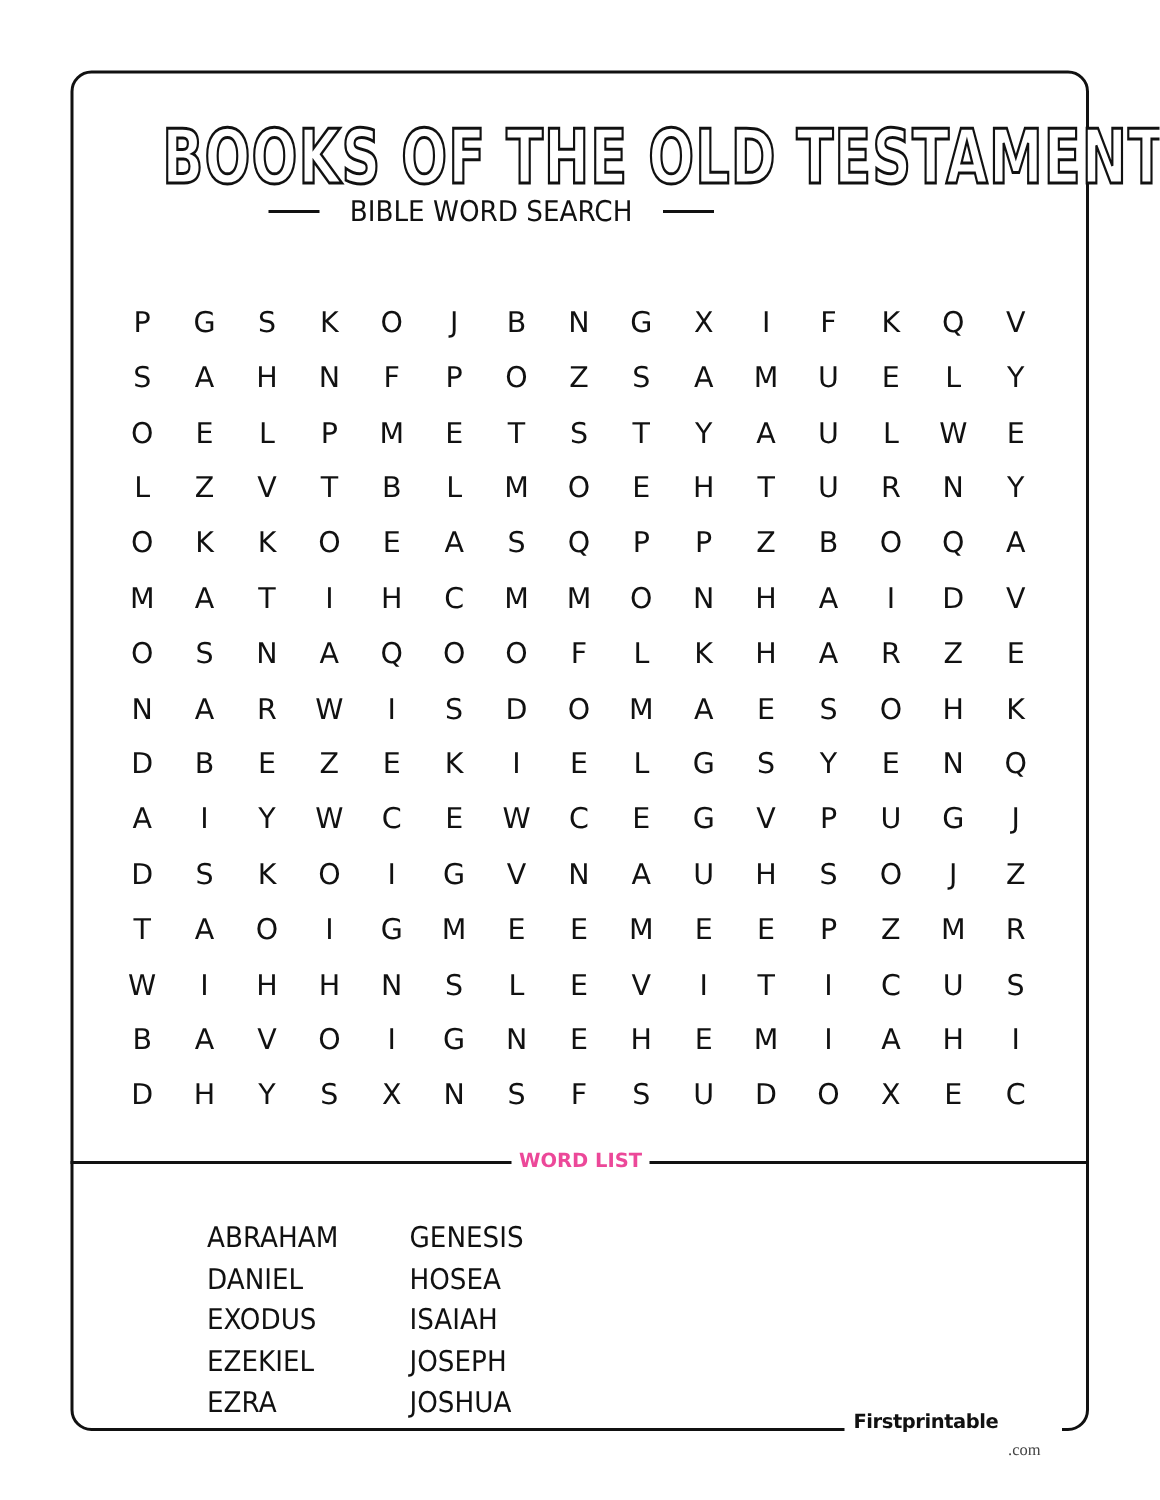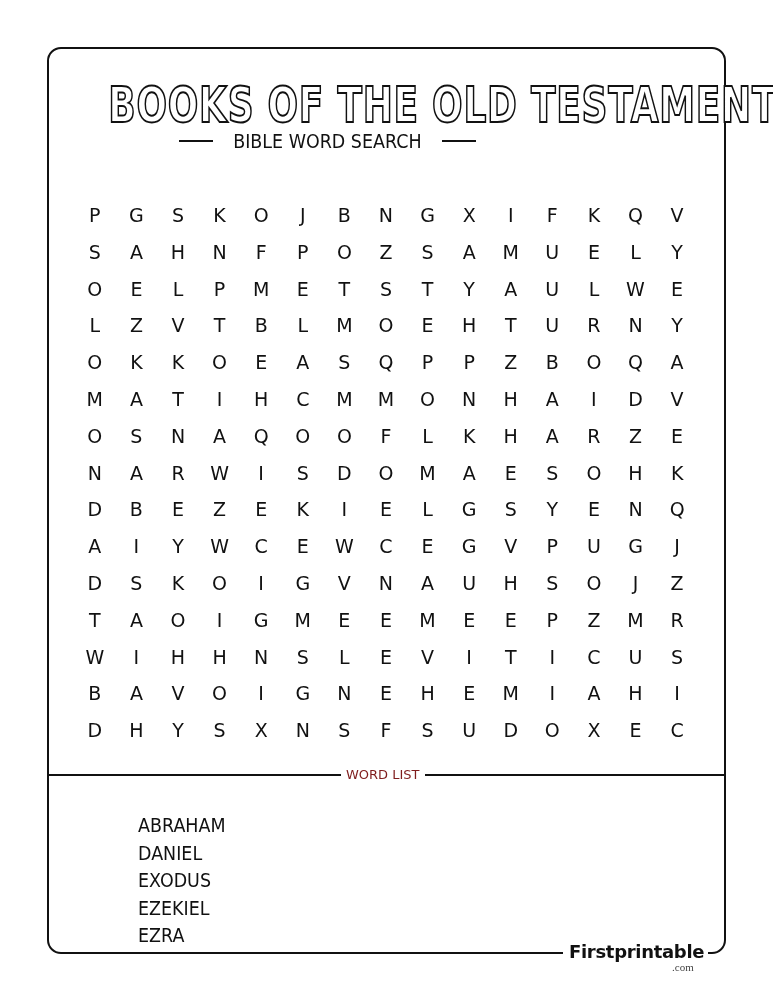--- a/index.html
+++ b/index.html
@@ -37,37 +37,37 @@
     .cell {
       text-align: center; font-family: "DejaVu Sans", sans-serif; font-size: 19px;
       line-height: 30px; color: #111;
     }
 
     .wl-divider {
       position: absolute; left: 47px; top: 774px; width: 679px; height: 2px; background: #111;
     }
     .wl-label {
       position: absolute; left: 341px; top: 766px; padding: 0 5px; background: #fff;
-      font-family: "DejaVu Sans", sans-serif; font-size: 13px; font-weight: normal; color: #7f1d1d;
+      font-family: "DejaVu Sans", sans-serif; font-size: 13px; font-weight: bold; color: #ec4899;
       line-height: 18px;
     }
 
     .wordlist { position: absolute; top: 797px; left: 0; width: 773px; height: 140px; }
     .wl-col { position: absolute; top: 15px; }
     .wl-item {
       font-family: "DejaVu Sans", sans-serif; font-size: 19px; color: #111;
       line-height: 27.5px; white-space: nowrap; transform: scaleX(0.92); transform-origin: left;
     }
 
     .brand-bg {
       position: absolute; left: 563px; top: 944px; width: 145px; height: 22px; background: #fff;
     }
     .brand {
       position: absolute; left: 569px; top: 941px;
-      font-family: "DejaVu Sans", sans-serif; font-weight: bold; font-size: 18px; color: #111;
+      font-family: "DejaVu Sans", sans-serif; font-weight: bold; font-size: 13px; color: #111;
       letter-spacing: -0.3px;
     }
     .brand-com {
       position: absolute; left: 672px; top: 961px;
       font-family: Liberation Serif, serif; font-size: 11px; color: #444;
     }
   </style>
 </head>
 <body>
 
@@ -313,17 +313,24 @@
 <div class="wl-label">WORD LIST</div>
 
 <div class="wordlist" id="wordlist">
   <div class="wl-col" style="left:138px">
     <div class="wl-item">ABRAHAM</div>
     <div class="wl-item">DANIEL</div>
     <div class="wl-item">EXODUS</div>
     <div class="wl-item">EZEKIEL</div>
     <div class="wl-item">EZRA</div>
   </div>
+  <div class="wl-col" style="left:273px">
+    <div class="wl-item">GENESIS</div>
+    <div class="wl-item">HOSEA</div>
+    <div class="wl-item">ISAIAH</div>
+    <div class="wl-item">JOSEPH</div>
+    <div class="wl-item">JOSHUA</div>
+  </div>
 </div>
 
 <div class="brand-bg"></div>
 <div class="brand">Firstprintable</div>
 <div class="brand-com">.com</div>
 
 </body></html>

